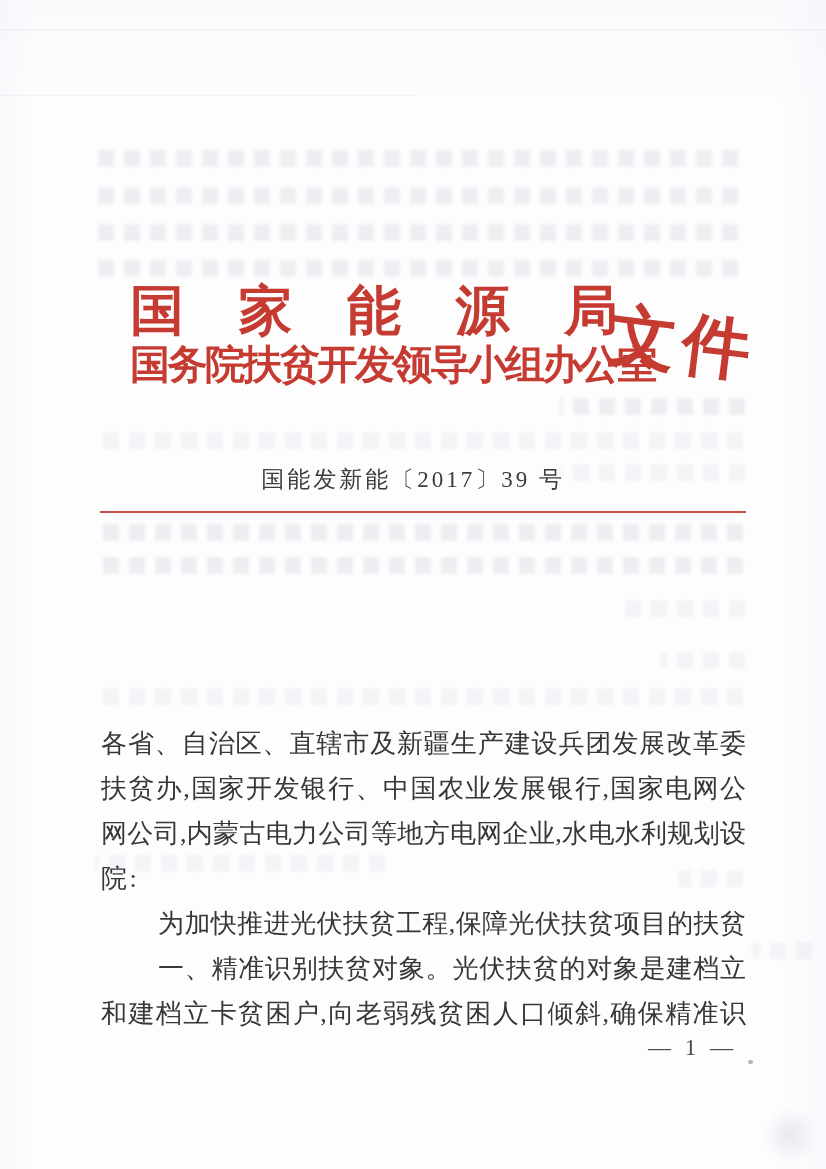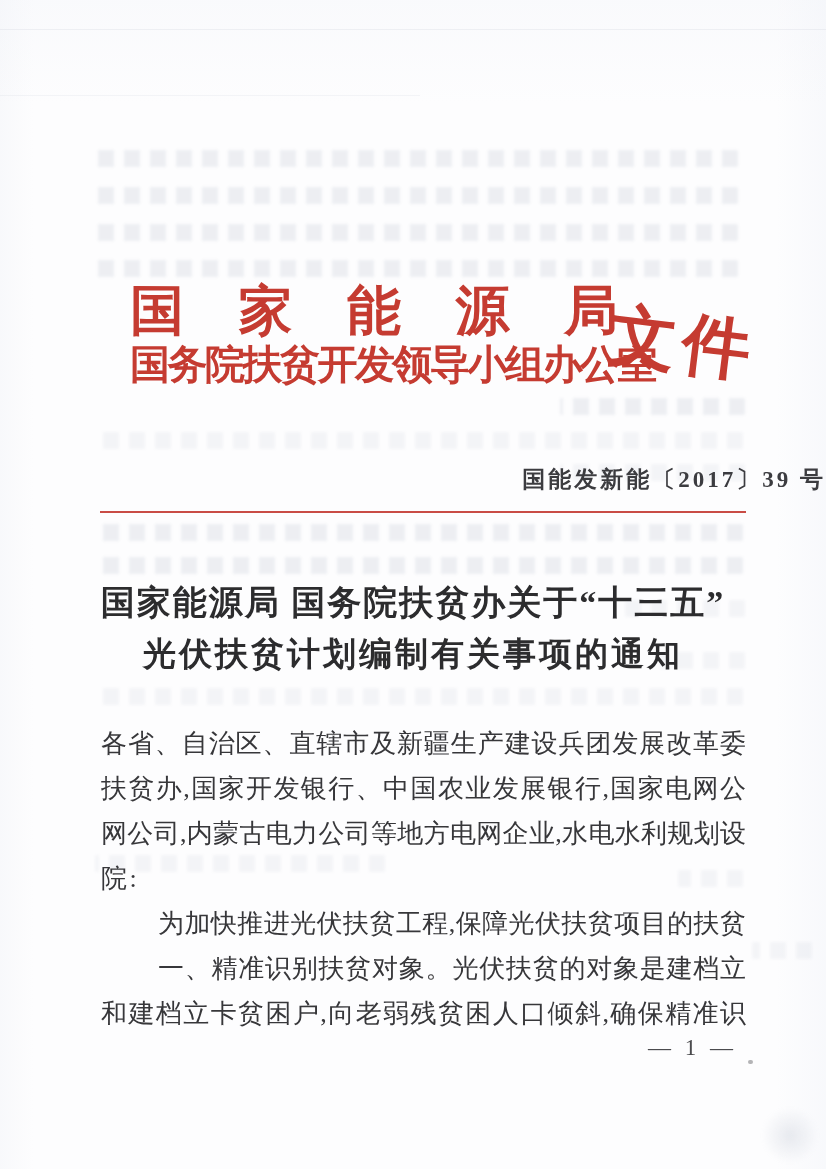--- a/index.html
+++ b/index.html
@@ -44,22 +44,22 @@
     letter-spacing:-2.5px;white-space:nowrap;
   }
   .doc-type{
     position:absolute;left:479px;top:4px;
     font-size:68px;font-weight:700;letter-spacing:6px;white-space:nowrap;
     transform:rotate(7deg);transform-origin:left center;
   }
 
   .doc-number{
     position:absolute;top:464px;left:0;width:100%;
-    text-align:right;font-size:23px;letter-spacing:3px;
-    color:#3c3c40;white-space:nowrap;font-weight:bold;
+    text-align:center;font-size:23px;letter-spacing:3px;
+    color:#3c3c40;white-space:nowrap;
   }
 
   .red-rule{
     position:absolute;top:511px;left:100px;width:646px;height:2px;
     background:var(--rule,#c94c45);
   }
 
   .title{
     position:absolute;top:582px;left:0;width:100%;margin:0;
     text-align:center;color:#2c2c2e;font-weight:700;
@@ -114,24 +114,20 @@
       <div class="agency-l1">国家能源局</div>
       <div class="agency-l2">国务院扶贫开发领导小组办公室</div>
     </div>
     <div class="doc-type">文件</div>
   </header>
 
   <div class="doc-number">国能发新能〔2017〕39 号</div>
 
   <div class="red-rule"></div>
 
-  <h1 class="title">
-    <span class="t1">国家能源局 国务院扶贫办关于“十三五”</span>
-    <span class="t2">光伏扶贫计划编制有关事项的通知</span>
-  </h1>
 
   <main class="body-text">
     <p class="ln jz">各省、自治区、直辖市及新疆生产建设兵团发展改革委(能源局)、</p>
     <p class="ln jz">扶贫办,国家开发银行、中国农业发展银行,国家电网公司、南方电</p>
     <p class="ln jz">网公司,内蒙古电力公司等地方电网企业,水电水利规划设计总</p>
     <p class="ln">院:</p>
     <p class="ln jz indent">为加快推进光伏扶贫工程,保障光伏扶贫项目的扶贫效果,现</p>
     <p class="ln jz indent">一、精准识别扶贫对象。光伏扶贫的对象是建档立卡贫困村</p>
     <p class="ln jz">和建档立卡贫困户,向老弱残贫困人口倾斜,确保精准识别、动态</p>
   </main>

